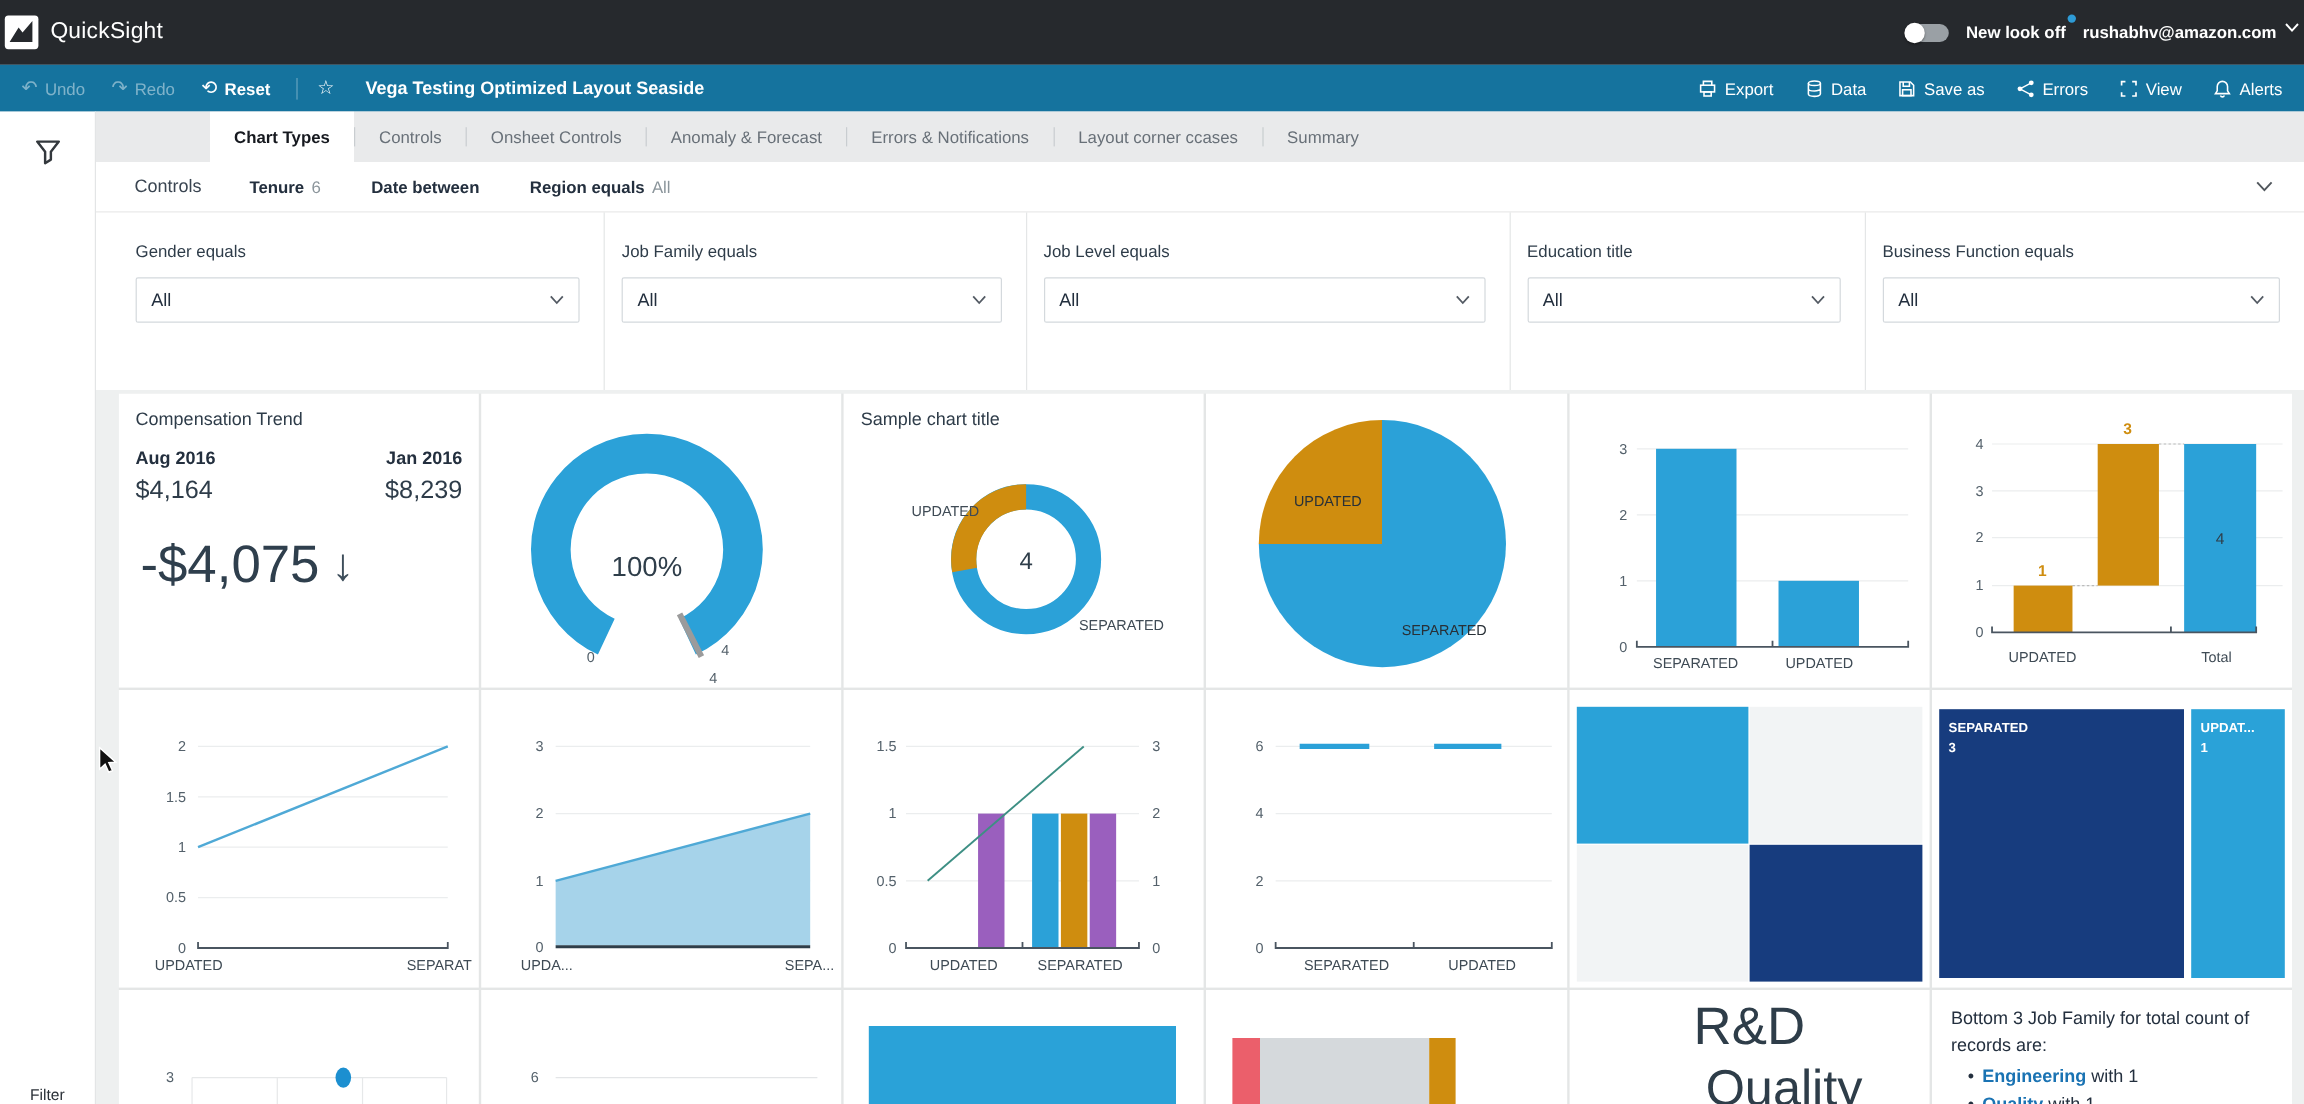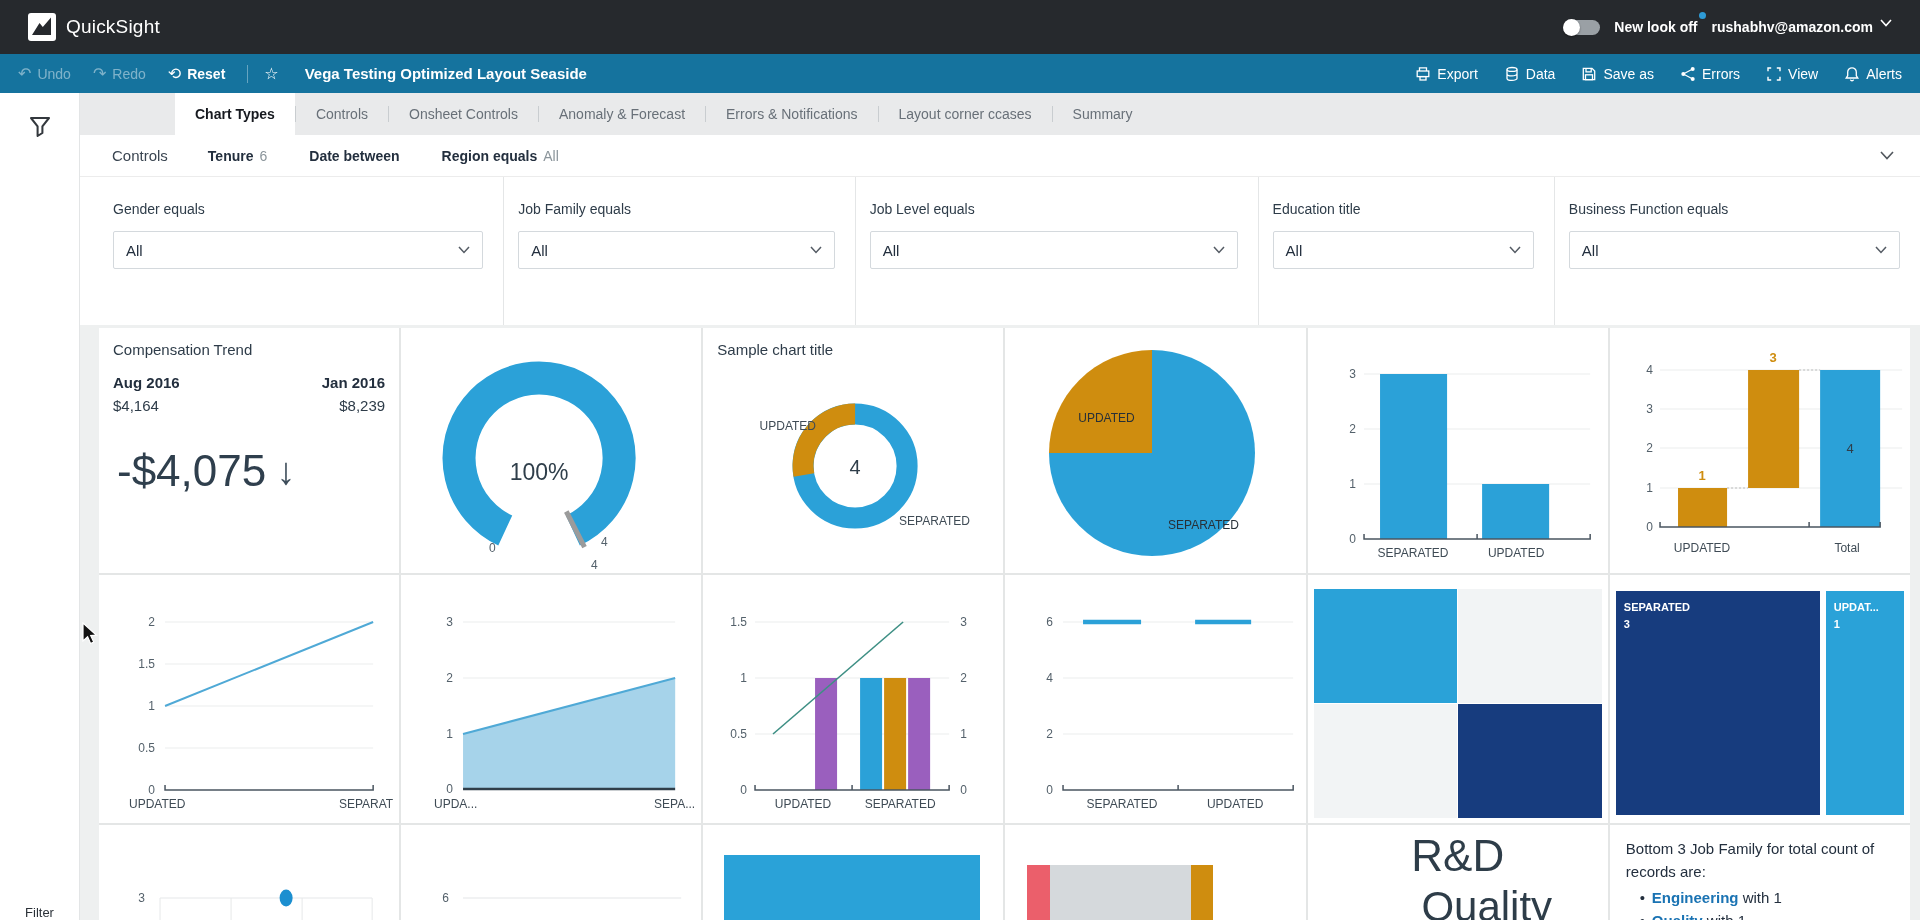--- a/index.html
+++ b/index.html
@@ -4,21 +4,21 @@
 <style>
   * { margin:0; padding:0; box-sizing:border-box; }
   html,body { width:1920px; height:920px; overflow:hidden; font-family:"Liberation Sans","DejaVu Sans",sans-serif; background:#eef0f0; }
   :root{
     --blue:#2BA1D8; --orange:#CF8D0F; --navy:#173C7E; --purple:#9A5FBE;
     --teal-line:#3D8F84; --area-fill:#A6D3EA; --grid:#ebedee; --axis:#4a5560;
     --tick:#54616b; --tdark:#2E3D49; --link:#1A73B3; --teal-bar:#15739E;
     --hdr:#26292D; --redseg:#EB5F6B; --grayseg:#D5D9DC;
   }
   
-  .hdr { height:54px; background:var(--hdr); display:flex; align-items:center; padding:0 28px; color:#fff; }
+  .hdr { height:54px; background:var(--hdr); display:flex; align-items:center; padding:0 4px; color:#fff; }
   .logo-box { width:28px; height:28px; background:#fff; border-radius:3px; margin-right:10px; position:relative; overflow:hidden;}
   .logo-box svg{ position:absolute; inset:0;}
   .app-name { font-size:19px; font-weight:500; letter-spacing:.2px;}
   .hdr-right { margin-left:auto; display:flex; align-items:center; gap:14px;font-weight:bold;}
   .toggle { width:36px; height:15px; background:#9aa0a5; border-radius:8px; position:relative; cursor:pointer;}
   .toggle .knob { width:17px; height:17px; background:#fff; border-radius:50%; position:absolute; left:-1px; top:-1px; box-shadow:0 1px 2px rgba(0,0,0,.4);}
   .newlook { font-size:14px; position:relative;}
   .notif-dot { position:absolute; right:-8px; top:-7px; width:7px; height:7px; border-radius:50%; background:#2E9BD6;}
   .email { font-size:14px; display:flex; align-items:flex-start; gap:7px;}
   
@@ -55,21 +55,21 @@
   .fdrop { height:38px; border:1px solid #d4d9dd; border-radius:2px; background:#fff; display:flex; align-items:center; padding:0 12px; font-size:15px; color:#232f3e; cursor:pointer;}
   .fdrop .chev { margin-left:auto;}
   
   .charts { margin:3px 10px 0 19px; display:grid; grid-template-columns:repeat(6,1fr); grid-template-rows:245px 248px 95px; gap:2px; background:#e4e6e6;}
   .cell { background:#fff; position:relative; overflow:hidden;}
   .cell svg { display:block;}
   .chart-title { font-size:15px; color:#2e3c49; position:absolute; left:14px; top:13px;}
   
   .kpi-row { position:absolute; left:14px; right:14px; top:46px; display:flex; justify-content:space-between;}
   .kpi-col b { font-size:15px; color:#232f3e; display:block; margin-bottom:6px;}
-  .kpi-col span { font-size:15px; color:#2e3c49;text-align:right;}
+  .kpi-col span { font-size:21px; color:#2e3c49;text-align:right;}
   .kpi-col.right { text-align:right;}
   .kpi-big { position:absolute; left:18px; top:118px; font-size:44px; font-weight:500; color:#2F3F4D; display:flex; align-items:center; gap:10px;}
   .kpi-big .arrow { font-size:38px; font-weight:400; color:#3E4E5B;}
   
   .pie { position:absolute; left:44px; top:22px; width:206px; height:206px; border-radius:50%;
          background:conic-gradient(var(--blue) 0deg 270deg, var(--orange) 270deg 360deg);}
   .pie-lab { position:absolute; font-size:12px; color:#283037; transform:translate(-50%,-50%); white-space:nowrap;}
   
   .hm { position:absolute; left:6px; top:14px; right:6px; bottom:5px; display:grid; grid-template-columns:1fr 1fr; grid-template-rows:1fr 1fr; gap:1px;}
   

